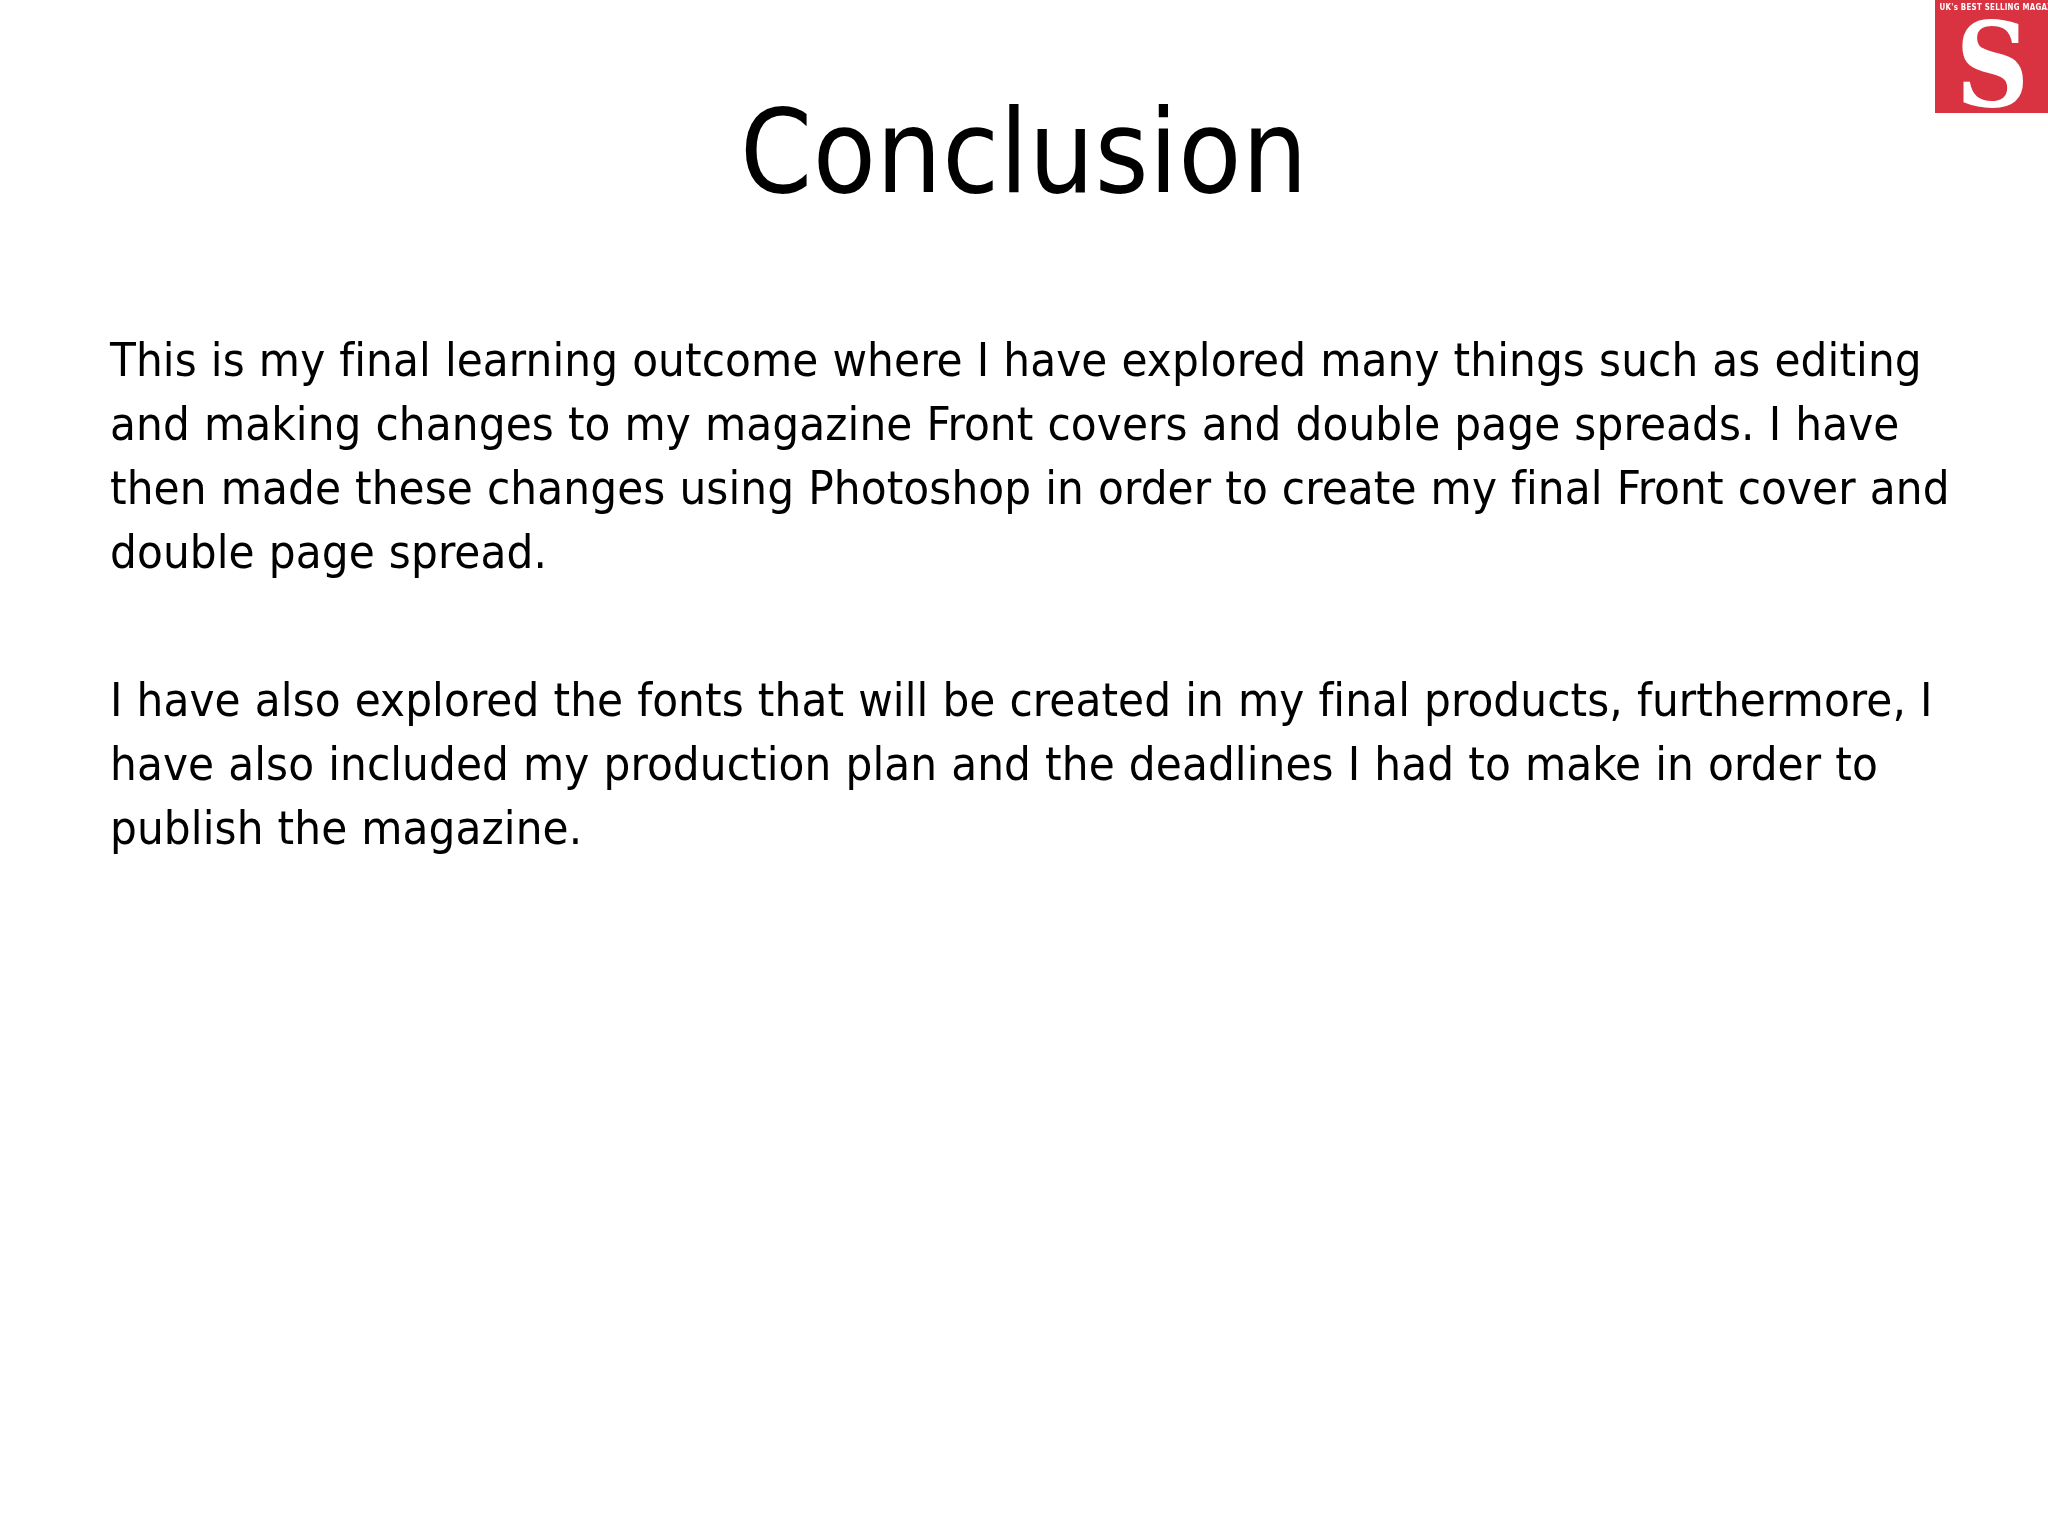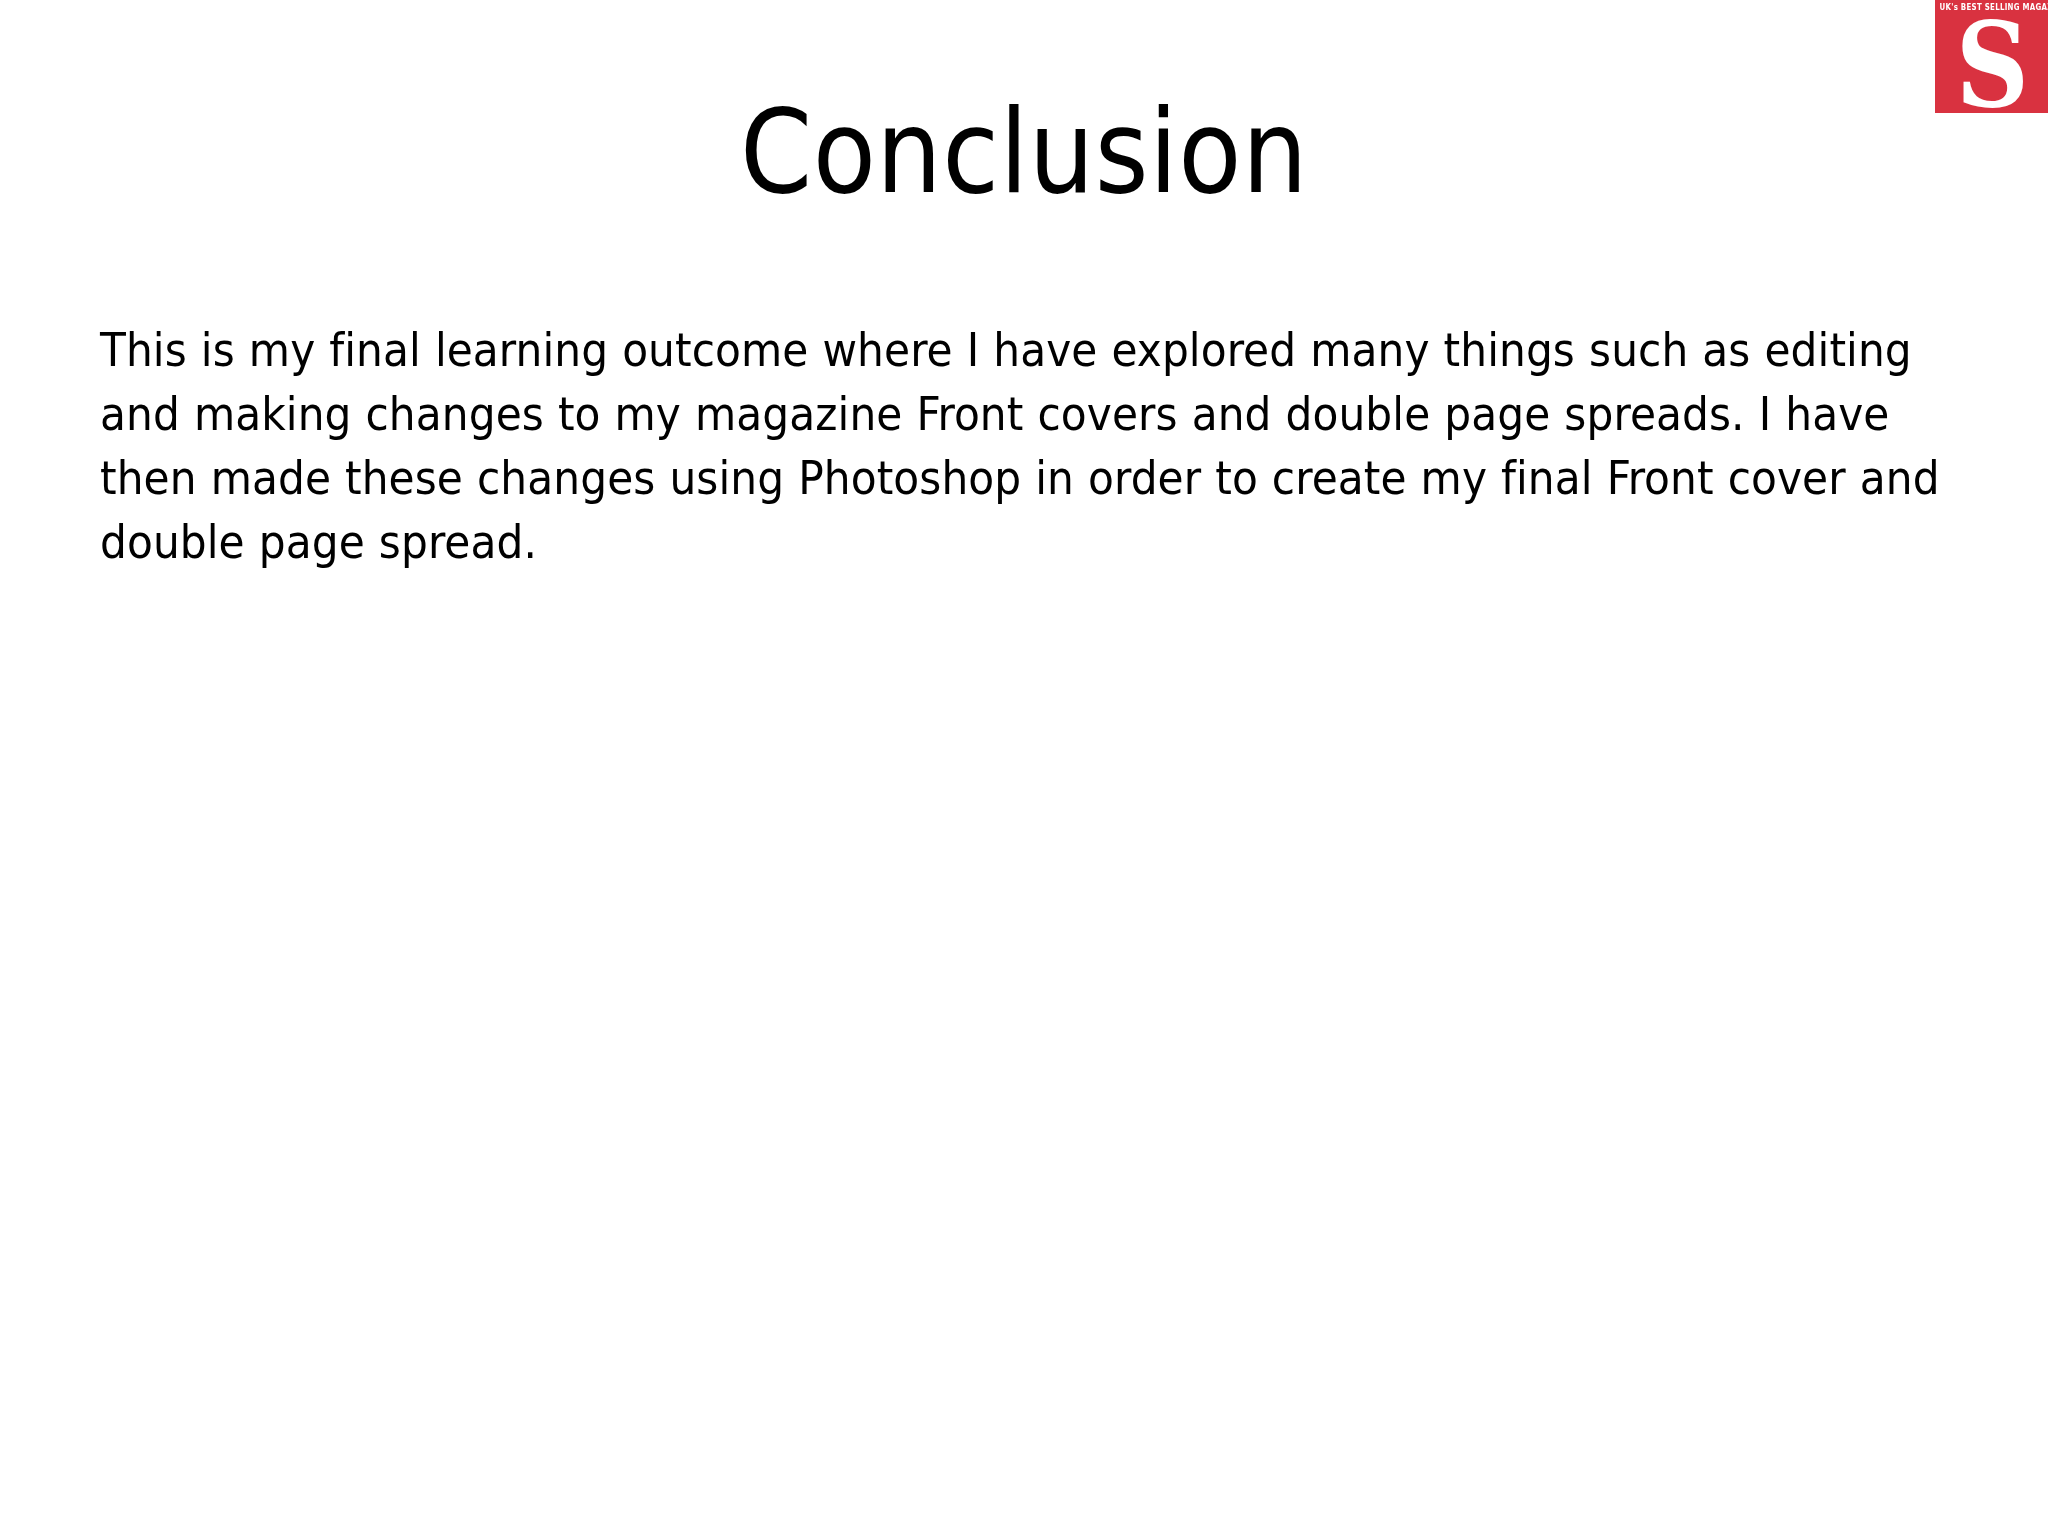--- a/index.html
+++ b/index.html
@@ -85,21 +85,21 @@
     position: absolute;
     left: 100px;
     top: 318px;
     width: 1880px;
   }
   .para {
     font-family: "DejaVu Sans Condensed", "Liberation Sans Narrow", "Liberation Sans", sans-serif;
     font-size: 47px;
     line-height: 64px;
     color: #000000;
-    margin: 0;
+    margin: 10px;
     letter-spacing: 0.1px;
     word-spacing: 0.5px;
   }
   .para-spacer {
     height: 64px;
   }
 </style>
 </head>
 <body>
 
@@ -108,16 +108,17 @@
   <div id="logo">
     <div id="logo-tagline">UK's BEST SELLING MAGAZINE</div>
     <div id="logo-letter">S</div>
   </div>
 
   <div id="title">Conclusion</div>
 
   <div id="body-text">
     <p class="para">This is my final learning outcome where I have explored many things such as editing and making changes to my magazine Front covers and double page spreads. I have then made these changes using Photoshop in order to create my final Front cover and double page spread.</p>
     <div class="para-spacer"></div>
+    <p class="para">I have also explored the fonts that will be created in my final products, furthermore, I have also included my production plan and the deadlines I had to make in order to publish the magazine.</p>
     <div class="para-spacer"></div>
   </div>
 
 </div>
 
 </body></html>

